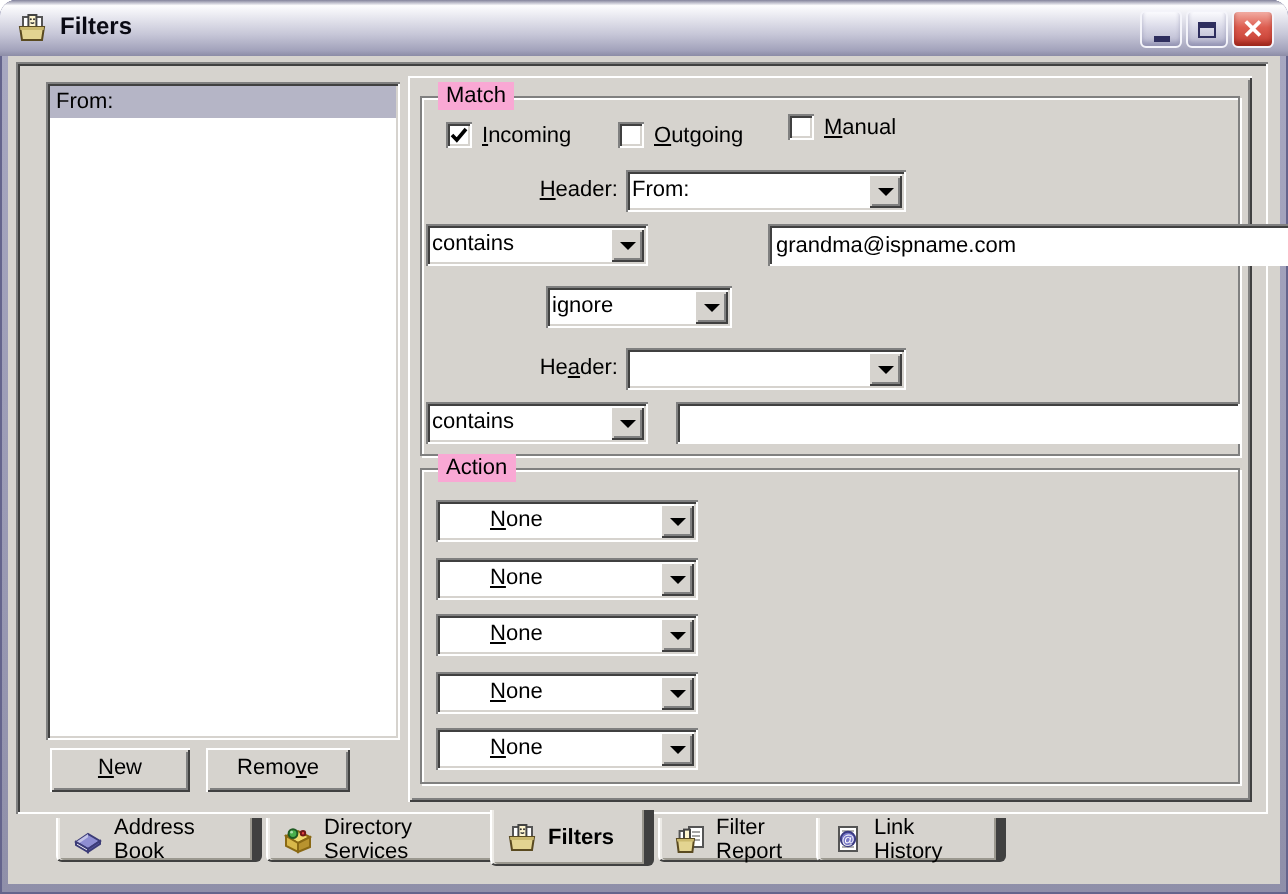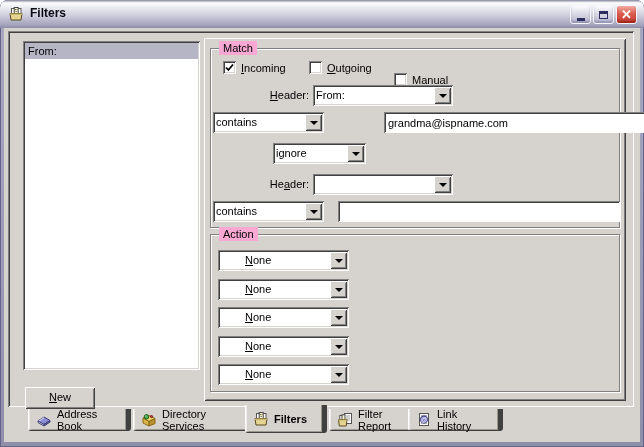--- a/index.html
+++ b/index.html
@@ -38,21 +38,21 @@
   .raised2 { box-shadow: inset 1px 1px 0 #FFFFFF, inset -1px -1px 0 #404040,
                          inset 2px 2px 0 #D6D3CE, inset -2px -2px 0 #808080; }
 
   .page { position:absolute; left:4px; top:3px; width:626px; height:376px; }
 
   
   .listbox { position:absolute; left:19px; top:13px; width:177px; height:329px; background:#fff; }
   .list-inner { position:absolute; left:2px; top:2px; right:2px; bottom:2px; overflow:hidden; }
   .list-item-selected { height:16px; line-height:16px; padding-left:3px; background:#B5B5C6; color:#000; }
 
-  .btn { position:absolute; height:22px; background:#D6D3CE; text-align:center; line-height:21px; cursor:default;margin-top:13px; }
+  .btn { position:absolute; height:22px; background:#D6D3CE; text-align:center; line-height:21px; cursor:default; }
 
   
   .rpanel { position:absolute; left:200px; top:10px; width:422px; height:363px; }
   .groupbox { position:absolute; border:1px solid #808080;
     box-shadow: inset 1px 1px 0 #FFFFFF, 1px 1px 0 #FFFFFF; }
   .gb-label { position:absolute; top:-8px; left:8px; background:#f9a8d4; padding:0 4px; line-height:14px; }
 
   .cbrow { position:absolute; display:flex; align-items:center; }
   .checkbox { width:13px; height:13px; background:#fff; margin-right:5px;
     box-shadow: inset 1px 1px 0 #808080, inset -1px -1px 0 #FFFFFF,
@@ -120,39 +120,42 @@
 
     <div class="listbox sunken2">
       <div class="list-inner">
         <div class="list-item-selected">From:</div>
       </div>
     </div>
 
     <div class="btn raised2" style="left:21px; top:346px; width:70px;">
       <span></span><span class="u">N</span><span>ew</span>
     </div>
+    <div class="btn raised2" style="left:99px; top:346px; width:72px;">
+      <span>Remo</span><span class="u">v</span><span>e</span>
+    </div>
 
     <div class="rpanel raised2"></div>
 
     <div class="groupbox" style="left:206px; top:20px; width:410px; height:180px;">
       <span class="gb-label">Match</span>
 
       <div class="cbrow" style="left:12px; top:12px;">
         <span class="checkbox">
             <svg width="9" height="9" viewBox="0 0 9 9">
               <path d="M1 4.5 L3.4 7 L8 1.5" stroke="#000" stroke-width="1.8" fill="none"></path>
             </svg>
           </span>
         <span><span class="u">I</span><span>ncoming</span></span>
       </div>
       <div class="cbrow" style="left:98px; top:12px;align-items:center;">
         <span class="checkbox"></span>
         <span><span class="u">O</span><span>utgoing</span></span>
       </div>
-      <div class="cbrow" style="left:183px; top:24px;">
+      <div class="cbrow" style="left:183px; top:8px;">
         <span class="checkbox"></span>
         <span><span class="u">M</span><span>anual</span></span>
       </div>
 
       <div class="flabel" style="left:20px; top:36px; width:78px;"><span class="u">H</span><span>eader:</span></div>
       <div class="combo field2" style="left:102px; top:36px; width:140px;">
         <span class="combo-text">From:</span>
         <span class="combo-btn">
             <span class="tri"></span>
           </span>

